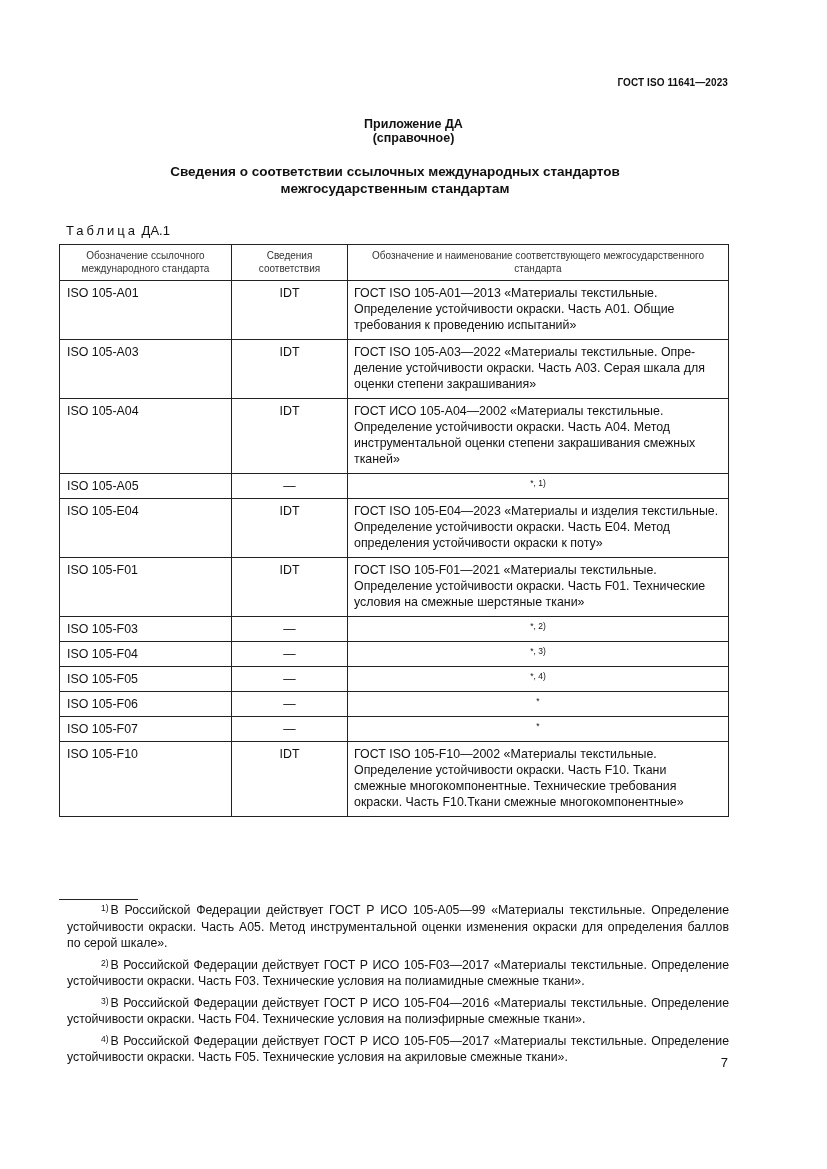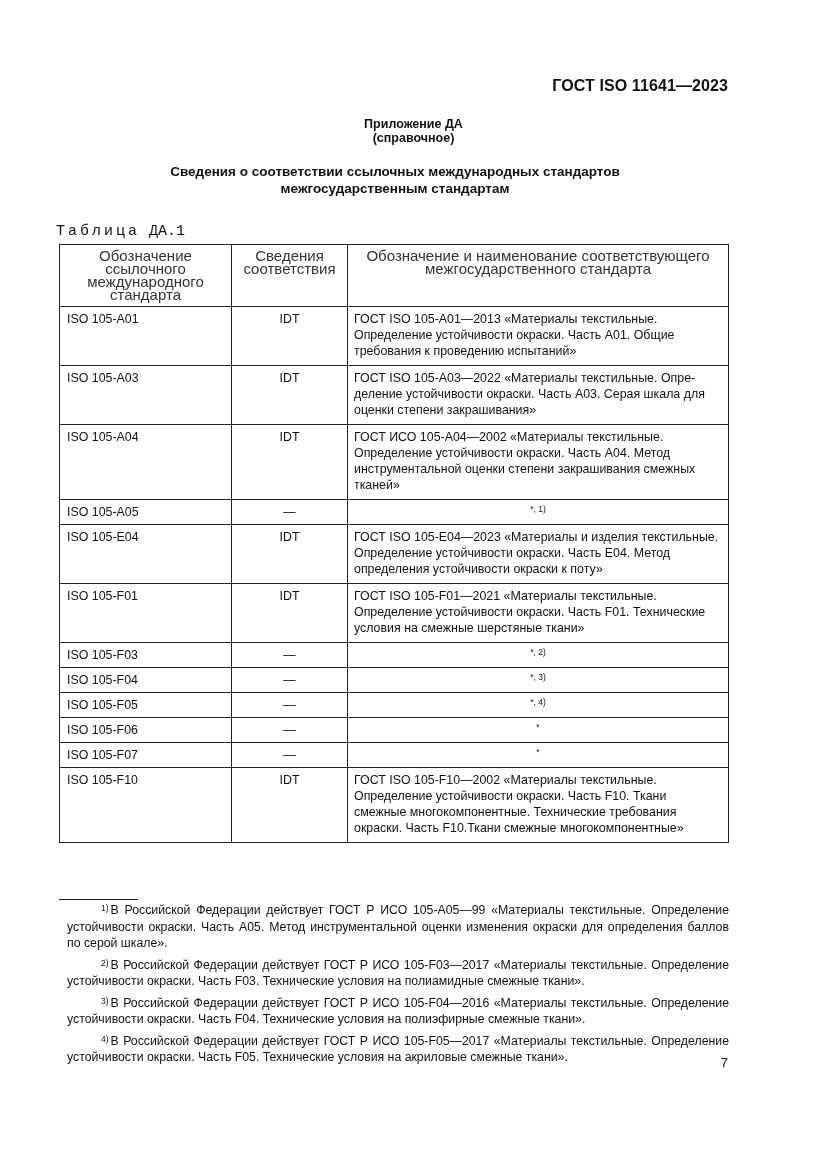--- a/index.html
+++ b/index.html
@@ -1,26 +1,26 @@
 <!DOCTYPE html>
 <html><head>
 <meta charset="utf-8">
 <style>
   html, body { margin: 0; padding: 0; background: #ffffff; }
   body { width: 827px; height: 1169px; position: relative; font-family: "Liberation Sans", sans-serif; color: #111; overflow: hidden; }
-  .header-code { position: absolute; right: 99px; top: 77px; font-weight: bold; font-size: 16px; letter-spacing: 0.1px; }
+  .header-code { position: absolute; right: 99px; top: 77px; font-weight: bold; font-size: 10px; letter-spacing: 0.1px; }
   .annex { position: absolute; left: 0; width: 827px; text-align: center; font-weight: bold; font-size: 12.5px; }
   .annex-title { top: 117px; }
   .annex-sub { top: 131px; }
   .main-title { position: absolute; left: 0; width: 790px; text-align: center; font-weight: bold; font-size: 13.5px; line-height: 17px; top: 163px; }
-  .table-label { position: absolute; left: 56px; top: 223px; font-size: 15px; font-family: Liberation Mono, monospace; }
+  .table-label { position: absolute; left: 66px; top: 223px; font-size: 13px; }
   .table-label .spaced { letter-spacing: 3px; }
   table.compliance { position: absolute; left: 59px; top: 244px; width: 670px; border-collapse: collapse; font-size: 12.4px; line-height: 16px; }
   table.compliance td, table.compliance th { border: 1px solid #222; vertical-align: top; }
-  table.compliance th { font-weight: normal; font-size: 15px; line-height: 13px; text-align: center; padding: 4px 6px 5px 6px; color: #333; height: 26px; }
+  table.compliance th { font-weight: normal; font-size: 10px; line-height: 13px; text-align: center; padding: 4px 6px 5px 6px; color: #333; height: 26px; }
   table.compliance { border: 1.5px solid #222; }
   td.c1 { width: 158px; padding: 4px 6px 4px 7px; }
   td.c2 { width: 103px; text-align: center; padding: 4px 4px; }
   td.c3 { padding: 4px 6px 6px 6px; }
   td.c3.note { text-align: center; font-size: 8.5px; line-height: 12px; padding-top: 3px; }
   th.h1 { width: 158px; }
   th.h2 { width: 103px; }
   .fn-rule { position: absolute; left: 59px; top: 899px; width: 79px; border-top: 1px solid #222; }
   .footnotes { position: absolute; left: 59px; top: 902px; width: 670px; font-size: 12.3px; line-height: 16.5px; text-align: justify; }
   .footnotes p { margin: 0 0 5px 8px; text-indent: 34px; }

